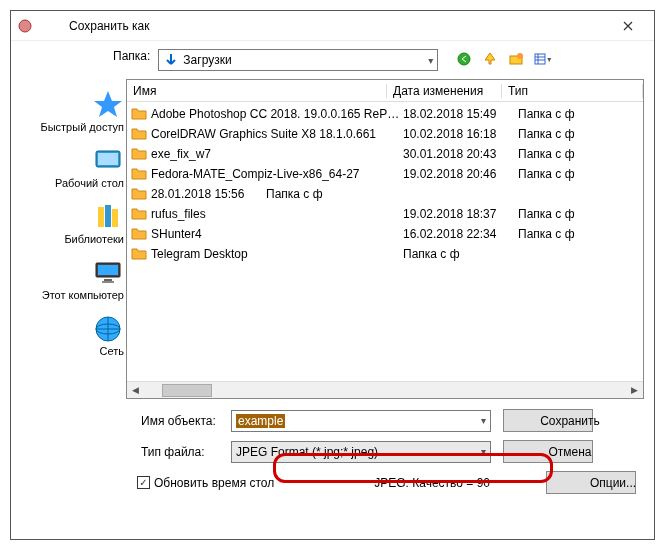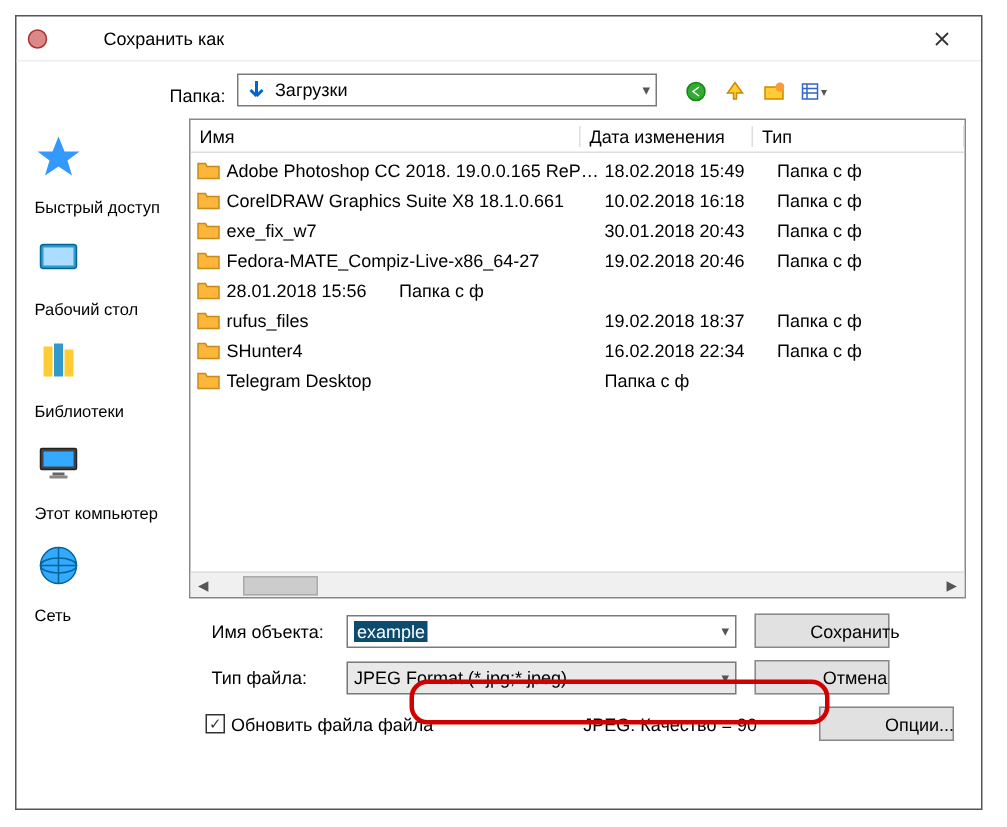--- a/index.html
+++ b/index.html
@@ -3,29 +3,29 @@
 <meta charset="utf-8">
 <style>
 * { box-sizing: border-box; margin: 0; padding: 0; font-family: "Segoe UI", Tahoma, sans-serif; font-size: 12px; }
 body { background: #fff; width: 671px; height: 551px; overflow: hidden; }
 .dialog { border: 1px solid #555; width: 645px; height: 530px; margin: 10px; position: relative; background: #fff; }
 .titlebar { height: 30px; display: flex; align-items: center; padding: 0 6px; border-bottom: 1px solid #eee; gap: 30px; }
 .titlebar .app-icon { width: 16px; height: 16px; margin-right: 6px; display:flex; align-items:center; justify-content:center;}
 .titlebar .title { flex: 1; }
 .titlebar .close { width: 40px; height: 24px; display: flex; align-items: center; justify-content: center; cursor: pointer; }
 .body-area { padding: 8px 10px 8px 10px; }
-.folder-row { display: flex; align-items: flex-end; margin-bottom: 8px; gap:6px; margin-left:92px;}
+.folder-row { display: flex; align-items: flex-start; margin-bottom: 8px; gap:6px; margin-left:92px;}
 .folder-row .lbl { text-align: right; margin-right: 2px; }
 .folder-select { flex:0 0 280px; height: 22px; border: 1px solid #7a7a7a; display: flex; align-items: center; padding: 0 4px; background: #fff; cursor:pointer; }
 .folder-select .arrow { margin-left:auto; font-size:10px; color:#555;}
 .nav-icons { display:flex; gap:6px; margin-left:10px;}
 .nav-icons .ic { width:20px; height:20px; display:flex; align-items:center; justify-content:center; cursor:pointer; border:1px solid transparent; }
 .content-row { display:flex; height: 320px; }
 .sidebar { width: 105px; padding-top:4px;}
-.sbitem { display:flex; flex-direction:column; align-items:flex-start; padding:6px 2px; cursor:pointer; gap:12px; text-align:center;}
+.sbitem { display:flex; flex-direction:column; align-items:flex-end; padding:6px 2px; cursor:pointer; gap:0; text-align:center;}
 .sbitem .sicon { width:32px; height:32px; }
 .sbitem span { font-size:11px; white-space:nowrap;}
 .listview { flex:1; border:1px solid #888; overflow:hidden; display:flex; flex-direction:column; background:#fff;}
 .lvheader { display:flex; border-bottom:1px solid #ddd; height:22px; align-items:center; }
 .lvheader .col { border-right:1px solid #ddd; padding:0 6px; font-size:12px; cursor:pointer; white-space:nowrap; overflow:hidden;}
 .col-name { width:260px; }
 .col-date { width:115px; }
 .col-type { flex:1; }
 .lvbody { flex:1; overflow-y:auto; overflow-x:hidden; padding-top:2px;}
 .lvrow { display:flex; align-items:center; height:20px; padding:0 4px; cursor:default;}
@@ -37,21 +37,21 @@
 .hscroll .thumb { width:50px; height:13px; background:#ccc; margin-left:18px; border:1px solid #aaa;}
 .hscroll .arr { width:17px; height:17px; display:flex; align-items:center; justify-content:center; font-size:9px; color:#555;}
 .hscroll .arr.right { margin-left:auto;}
 .form-rows { margin-top:10px; }
 .formrow { display:flex; align-items:center; margin-bottom:8px; }
 .formrow .flbl { width:210px; text-align:left; padding-left:120px; padding-right:6px;}
 .formrow .finput { flex:0 0 260px; height:22px; border:1px solid #7a7a7a; display:flex; align-items:center; padding:0 4px; background:#fff; }
 .formrow .finput.sel { background:#e9e9e9;}
 .formrow .finput .val { flex:1; overflow:hidden;}
 .formrow .finput .arr { font-size:10px; color:#555; cursor:pointer;}
-.filename-val { background:#0c4a6e; color:#fff; padding:0 2px;}
+.filename-val { background:#a16207; color:#fff; padding:0 2px;}
 .btn { width:90px; height:23px; border:1px solid #888; background:#e1e1e1; margin-left:12px; cursor:pointer; display:flex; align-items:center; justify-content:center;padding-left:44px;}
 .bottomrow { display:flex; align-items:center; padding-left:116px; margin-top:4px;}
 .chk { display:flex; align-items:center; gap:4px; cursor:pointer;}
 .chk .box { width:13px; height:13px; border:1px solid #333; display:flex; align-items:center; justify-content:center; font-size:10px; color:#333;}
 .quality { margin-left:100px;}
 .highlight-oval { position:absolute; border:3px solid #d10000; border-radius:12px; width:280px; height:30px; left:262px; top:442px; pointer-events:none;}
 svg { display:block;}
 </style>
 </head>
 <body>
@@ -242,21 +242,21 @@
         <div class="flbl">Тип файла:</div>
         <div class="finput sel">
           <span class="val">JPEG Format (*.jpg;*.jpeg)</span>
           <span class="arr">▾</span>
         </div>
         <div class="btn">Отмена</div>
       </div>
       <div class="bottomrow">
         <div class="chk">
           <div class="box">✓</div>
-          <span>Обновить файла файла</span>
+          <span>Обновить время стол</span>
         </div>
         <div class="quality">JPEG: Качество = 90</div>
         <div class="btn" style="margin-left:auto; margin-right:8px;">Опции...</div>
       </div>
     </div>
   </div>
   <div class="highlight-oval"></div>
 </div>
 
 </body></html>

